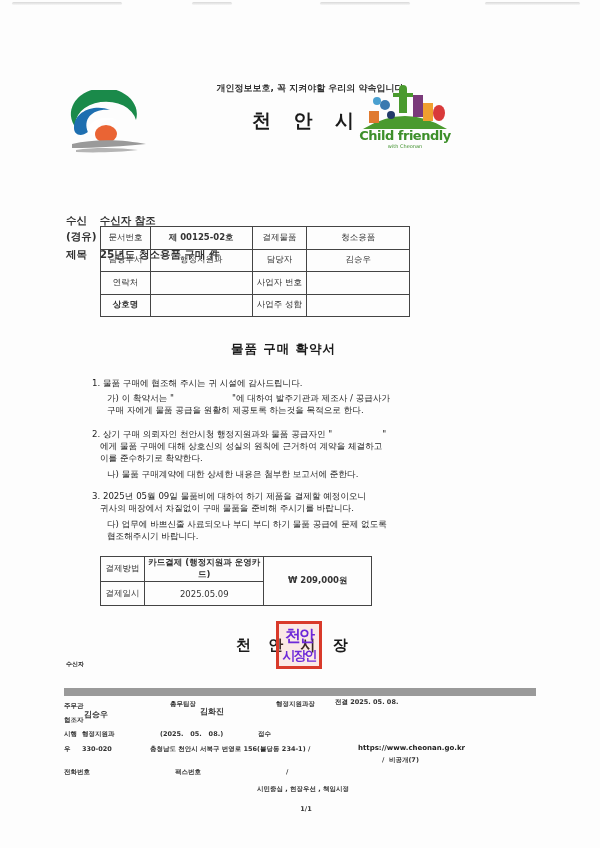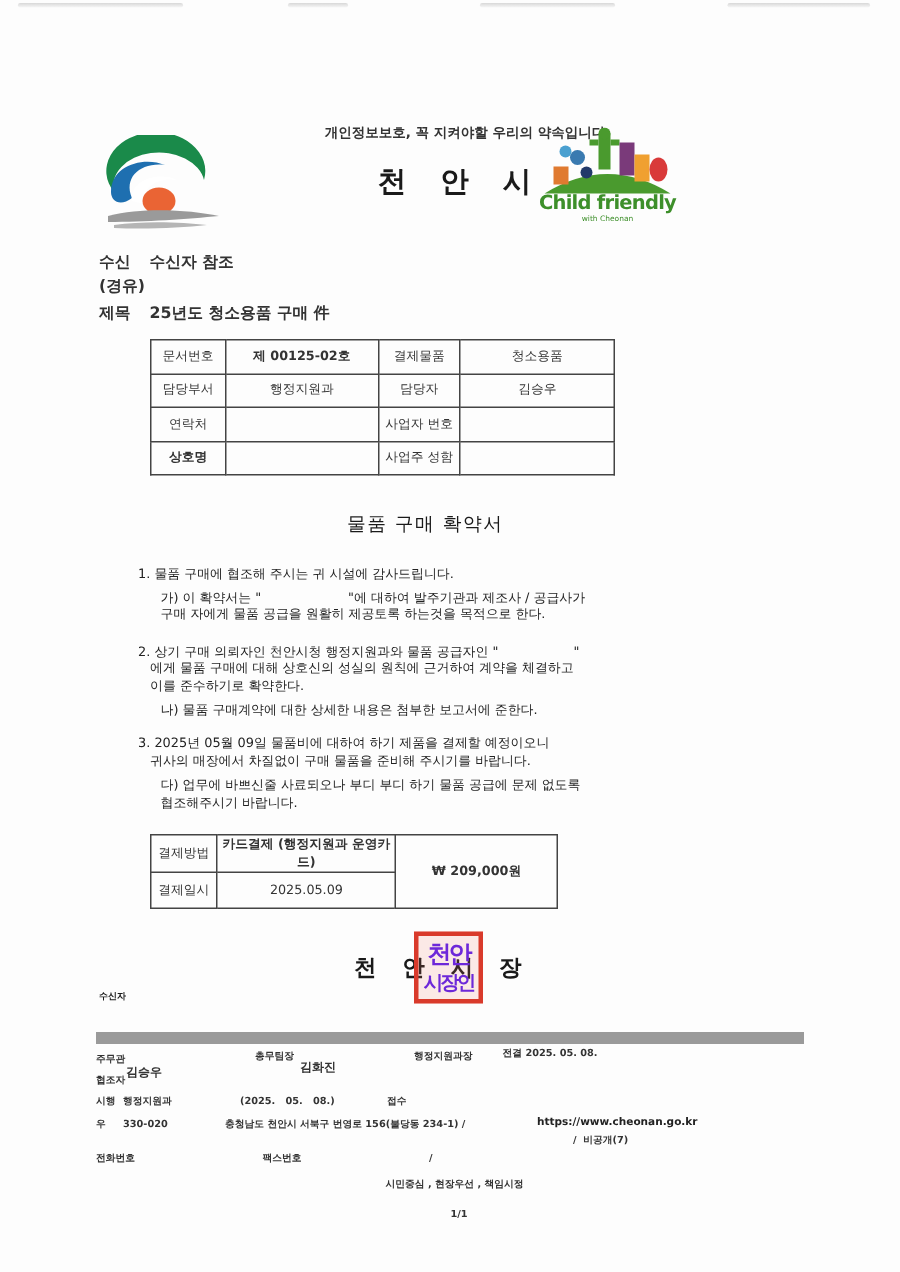--- a/index.html
+++ b/index.html
@@ -10,28 +10,28 @@
     background: linear-gradient(to bottom, #c8c8c8, #f4f4f4); opacity: .7; }
 
   .slogan { left: 0; width: 600px; top: 82px; text-align: center; font-size: 9px; font-weight: bold; color: #333; padding-left: 20px; }
   .city-title { left: 0; width: 600px; top: 108px; text-align: center; font-size: 19px; font-weight: bold; letter-spacing: 8px; padding-left: 14px; }
 
   .logo-left { left: 66px; top: 90px; width: 82px; height: 70px; }
   .logo-right { left: 355px; top: 85px; width: 100px; height: 68px; }
   .cf-text { position: absolute; left: 0; width: 100px; top: 43px; text-align: center; color: #3d8f2a; font-weight: bold; font-size: 13px; letter-spacing: -0.5px; }
   .cf-sub { position: absolute; left: 0; width: 100px; top: 58px; text-align: center; color: #3d8f2a; font-size: 5px; }
 
-  .meta-row { left: 66px; font-size: 10.5px; font-weight: bold; color: #333; }
+  .meta-row { left: 66px; font-size: 10.5px; font-weight: bold; color: #333; margin-top: 46px; }
   .meta-row span.label { display: inline-block; width: 30px; }
 
   table.info { position: absolute; left: 100px; top: 226px; width: 310px; border-collapse: collapse; font-size: 8.5px; }
   table.info td { border: 1px solid #444; height: 22.5px; text-align: center; color: #333; }
   table.info td.bold { font-weight: bold; }
 
-  .doc-title { left: 0; width: 600px; top: 341px; text-align: center; font-size: 12.5px; font-weight: normal; letter-spacing: 1px; padding-right: 33px; }
+  .doc-title { left: 0; width: 600px; top: 341px; text-align: center; font-size: 12.5px; font-weight: bold; letter-spacing: 1px; padding-right: 33px; }
 
   .para { left: 92px; font-size: 8.6px; line-height: 12px; color: #222; }
   .para.indent { left: 107px; }
   .masked { display: inline-block; width: 58px; height: 9px; background: #fdfdfd; }
 
   table.pay { position: absolute; left: 100px; top: 556px; width: 272px; border-collapse: collapse; font-size: 8.5px; }
   table.pay td { border: 1px solid #444; height: 24px; text-align: center; color: #333; }
 
   .sign-title { left: 236px; top: 636px; font-size: 15px; font-weight: bold; letter-spacing: 6px; text-align: center; }
   .seal { left: 276px; top: 621px; width: 46px; height: 48px; border: 3px solid #d93a2b; background: rgba(240,120,100,0.15);

